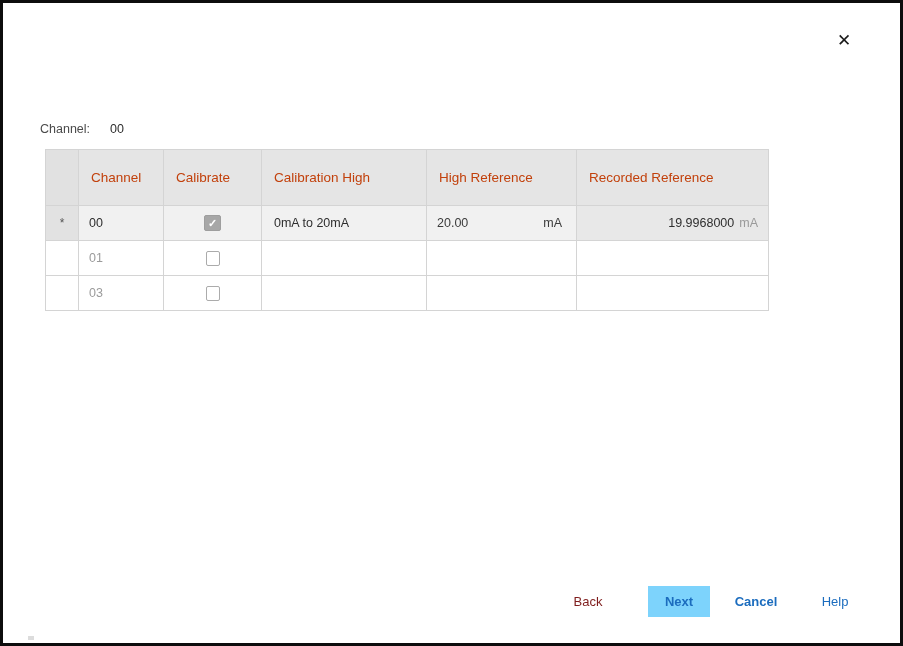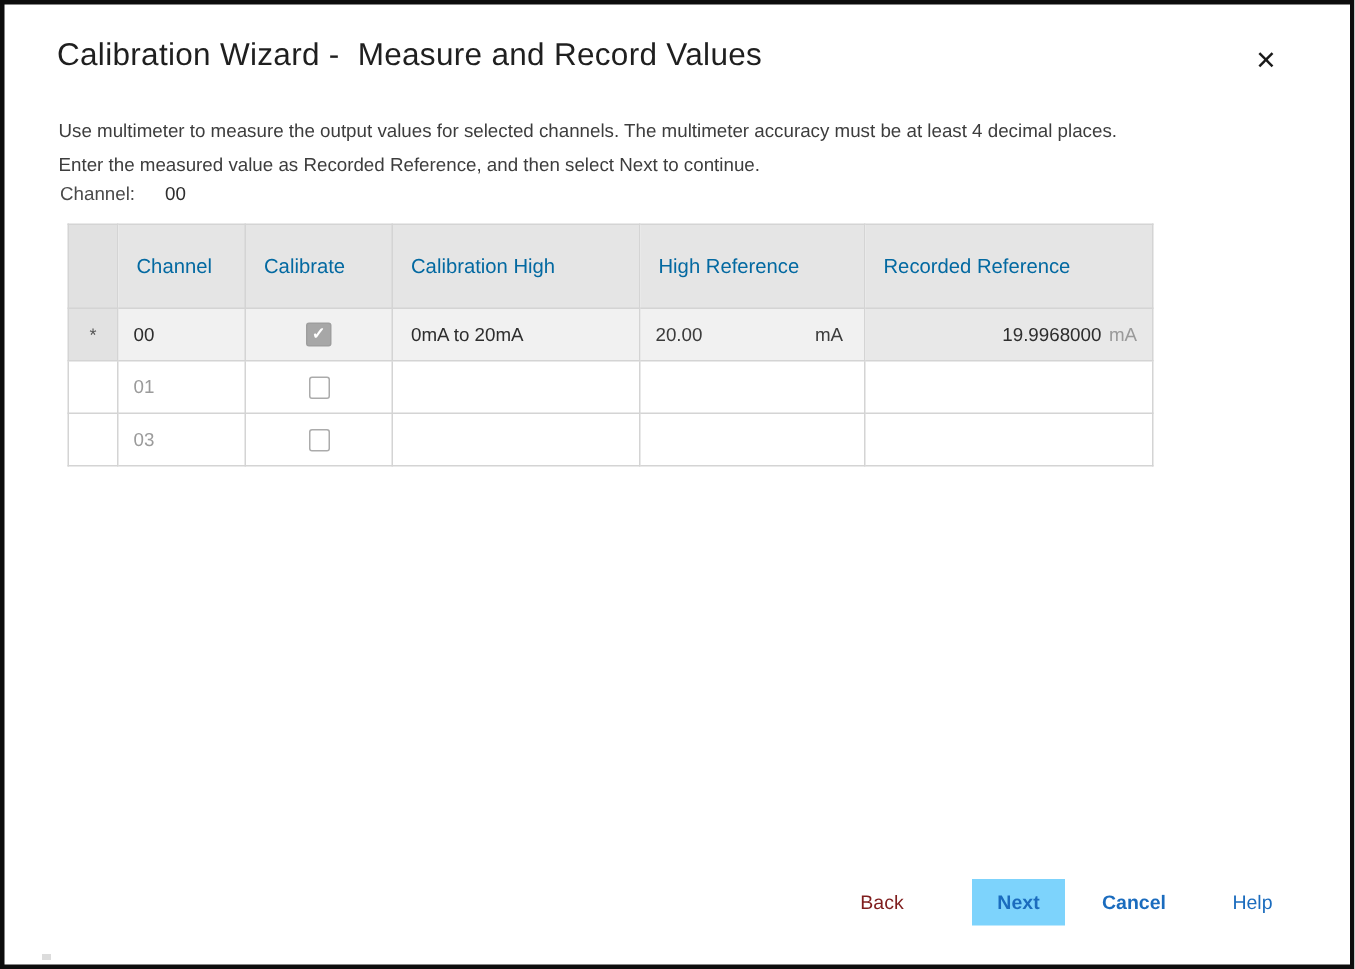--- a/index.html
+++ b/index.html
@@ -30,21 +30,21 @@
   
   table.cal-table {
     position:absolute; left:42px; top:146px;
     border-collapse:collapse; table-layout:fixed; width:723px;
     font-size:12.5px; color:#2e2e2e;
   }
   .cal-table th, .cal-table td {
     border:1px solid #d4d4d4; overflow:hidden; white-space:nowrap;
   }
   .cal-table thead th {
-    height:56px; background:#e5e5e5; color:#0369a1;
+    height:56px; background:#e5e5e5; color:#c2410c;
     font-weight:normal; font-size:13.5px; text-align:left;
     padding-left:12px; vertical-align:middle;
   }
   .cal-table thead th.corner { background:#e1e1e1; padding:0; }
   .cal-table tbody tr { height:35px; }
   .cal-table td.rowhdr { text-align:center; font-size:12px; color:#555; background:#fff; }
   .cal-table tr.sel td { background:#f1f1f1; }
   .cal-table tr.sel td.rowhdr { background:#e2e2e2; }
   .cal-table tr.sel td.rec-cell { background:#e8e8e8; }
   .cal-table td.chan-cell { padding-left:10px; color:#9b9b9b; }
@@ -84,28 +84,23 @@
   .btn-cancel{ left:723px; width:60px; color:#1b6cbe; font-weight:bold; }
   .btn-help  { left:802px; width:60px; color:#1b6cbe; font-weight:normal; }
 
   .artifact { position:absolute; left:25px; top:633px; width:6px; height:4px; background:#dcdcdc; }
 </style>
 </head>
 <body>
 
 <div class="frame">
 
-  <div class="dialog-title">Calibration Wizard -  Measure and Record Values</div>
 
   <div class="close-btn">✕</div>
 
-  <div class="desc">
-    <div>Use multimeter to measure the output values for selected channels. The multimeter accuracy must be at least 4 decimal places.</div>
-    <div>Enter the measured value as Recorded Reference, and then select Next to continue.</div>
-  </div>
 
   <div class="channel-line">
     <span>Channel:</span>
     <span class="chan-val">00</span>
   </div>
 
   <table class="cal-table">
     <colgroup>
       <col style="width:33px">
         <col style="width:85px">

